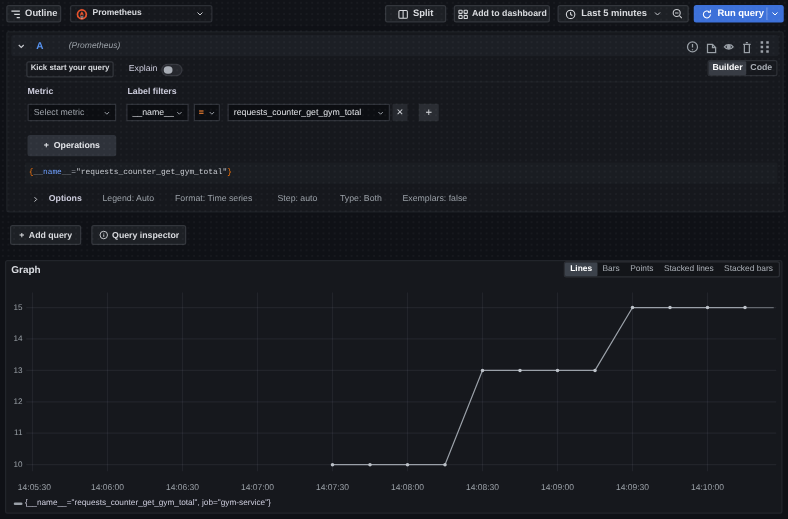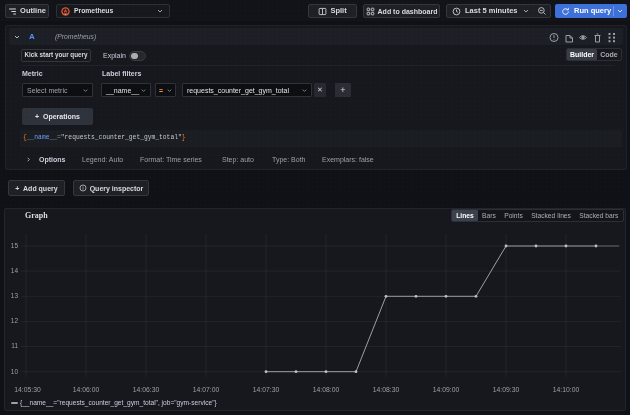--- a/index.html
+++ b/index.html
@@ -178,21 +178,21 @@
 
 <div class="btn" style="left:8px;top:180px;width:57px;height:16px;font-size:7px;">+&nbsp; Add query</div>
 <div class="btn" style="left:73px;top:180px;width:76px;height:16px;font-size:7px;">
   <svg width="8" height="8" viewBox="0 0 16 16" style="margin-right:3px;">
     <circle cx="8" cy="8" r="6" fill="none" stroke="#d8dade" stroke-width="1.4"></circle>
     <path d="M8 7v4M8 4.6v1" stroke="#d8dade" stroke-width="1.4"></path>
   </svg>Query inspector
 </div>
 
 <div class="abs" style="left:4px;top:208px;width:622px;height:203px;background:#16181d;border:1px solid #22252b;border-radius:2px;"></div>
-<div class="txt" style="left:25px;top:212px;font-size:8px;font-weight:bold;color:#d9dbe0;font-family:Liberation Serif, serif;">Graph</div>
+<div class="txt" style="left:9px;top:212px;font-size:8px;font-weight:bold;color:#d9dbe0;">Graph</div>
 
 <div class="abs" style="left:451px;top:209px;height:13px;border:1px solid #2c2f35;border-radius:2px;display:flex;align-items:stretch;background:#131519;">
   <div style="background:#3c424b;color:#fff;font-size:6.7px;font-weight:bold;display:flex;align-items:center;padding:0 4.2px;border-radius:1px;white-space:nowrap;">Lines</div>
   <div style="color:#a9aeb5;font-size:6.7px;display:flex;align-items:center;padding:0 4.2px;white-space:nowrap;">Bars</div>
   <div style="color:#a9aeb5;font-size:6.7px;display:flex;align-items:center;padding:0 4.2px;white-space:nowrap;">Points</div>
   <div style="color:#a9aeb5;font-size:6.7px;display:flex;align-items:center;padding:0 4.2px;white-space:nowrap;">Stacked lines</div>
   <div style="color:#a9aeb5;font-size:6.7px;display:flex;align-items:center;padding:0 4.2px;white-space:nowrap;">Stacked bars</div>
 </div>
 
 <svg class="abs" style="left:5px;top:232px;" width="620" height="163" viewBox="0 0 620 163">

